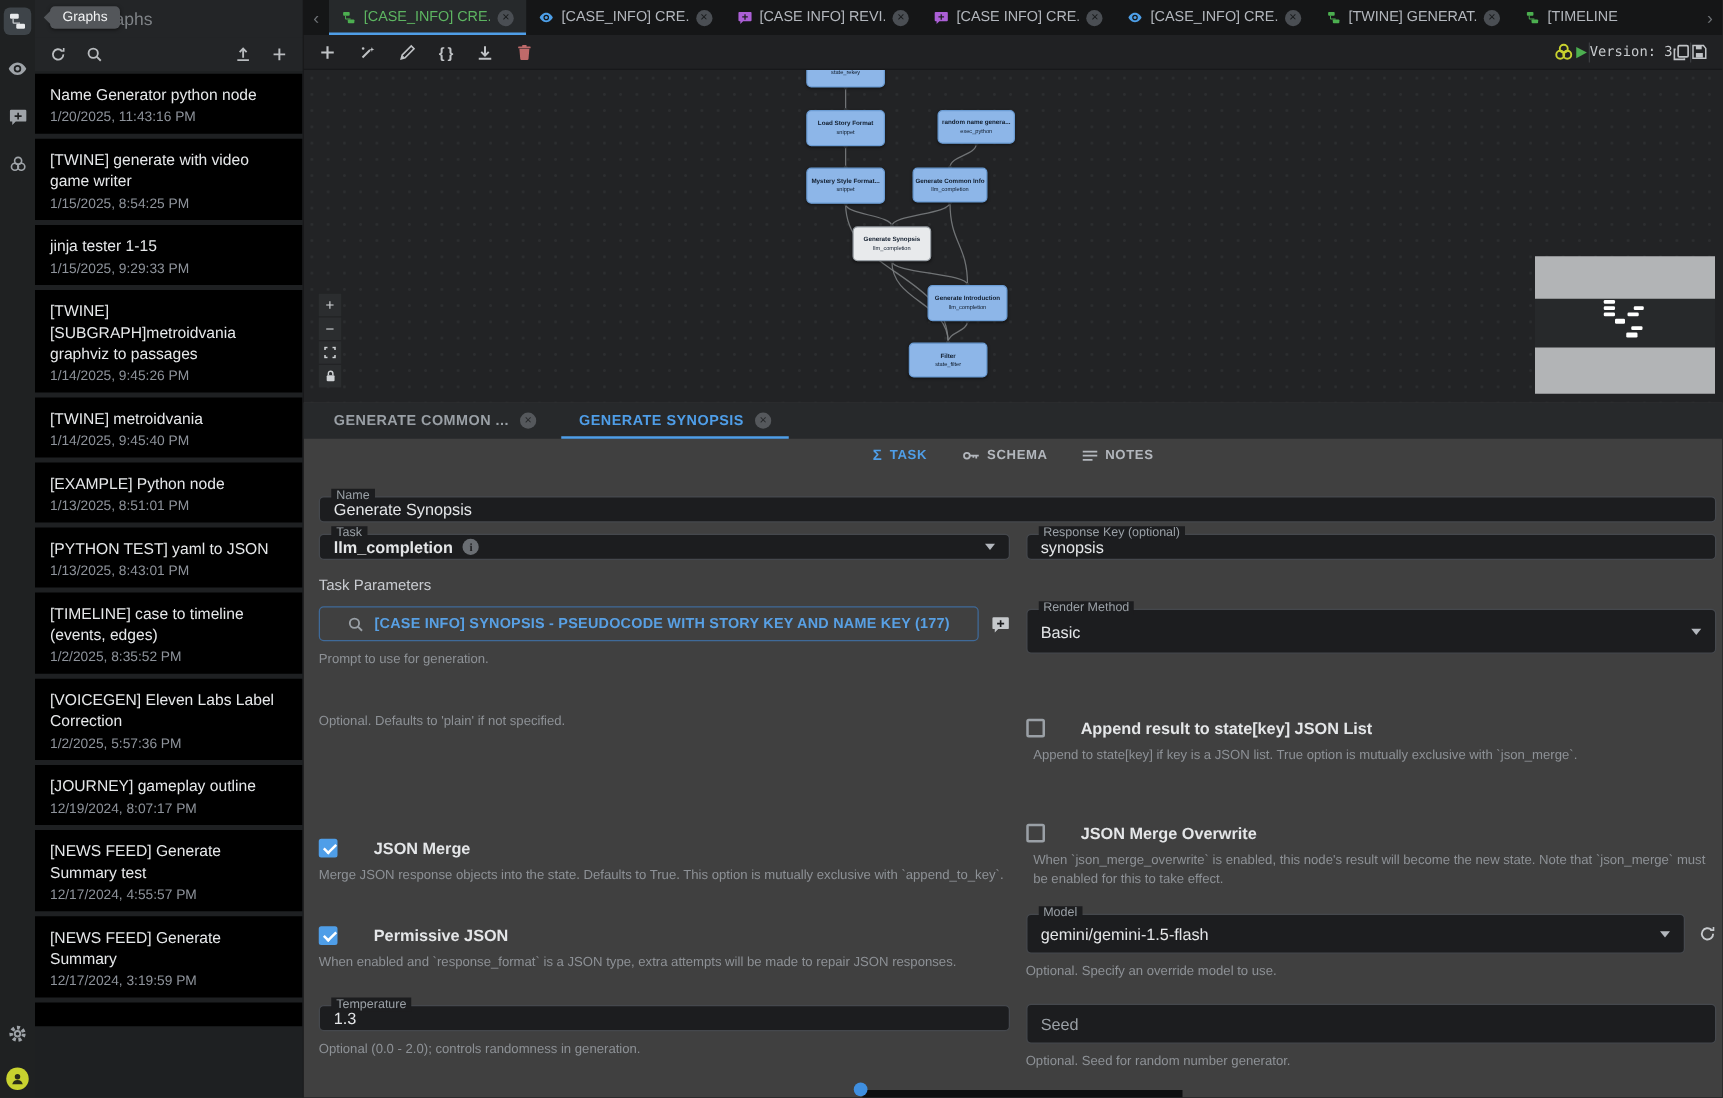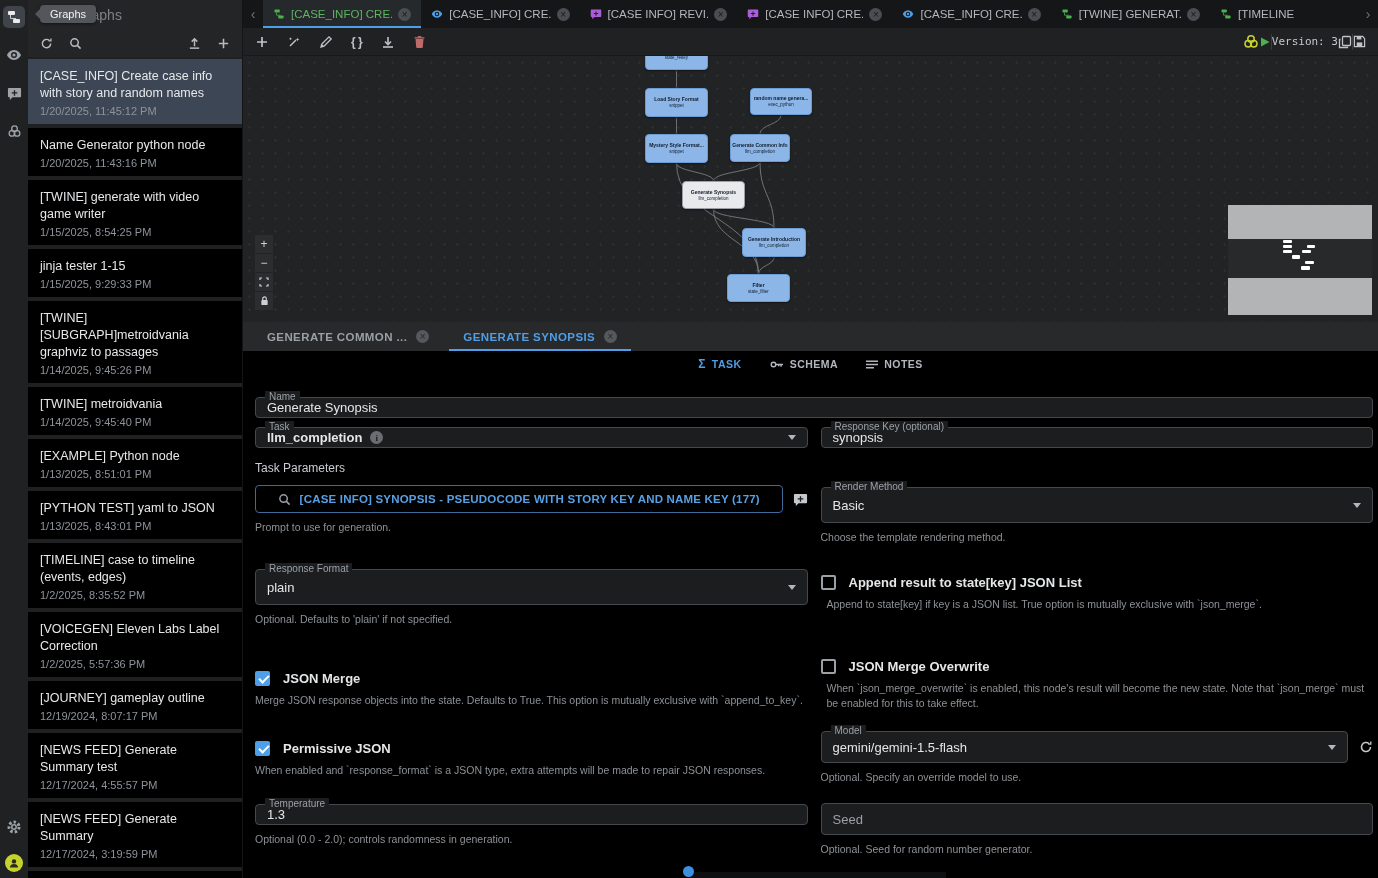--- a/index.html
+++ b/index.html
@@ -62,21 +62,21 @@
   .gnode.selected{background:#e8eaec;border-color:#9aa0a6}
   .gn-title{font-size:5px;font-weight:bold;line-height:7px}
   .gn-sub{font-size:4.5px;line-height:6px}
   .zoomctrl{position:absolute;left:12px;top:179px;display:flex;flex-direction:column;gap:1px}
   .zc-btn{width:18px;height:18px;background:#2b2d2f;color:#cfd2d5;display:flex;align-items:center;justify-content:center;font-size:12px;cursor:pointer}
   .minimap{position:absolute;right:6px;top:149px;width:144px;height:110px;background:#b2b4b6}
   .mm-band{position:absolute;left:0;right:0;top:34px;height:39px;background:#27292b}
   .mm-node{position:absolute;background:#ffffff;border-radius:1px}
 
   
-  .panel{flex:1;background:#000000;position:relative;display:flex;flex-direction:column;min-height:0}
+  .panel{flex:1;background:#404040;position:relative;display:flex;flex-direction:column;min-height:0}
   .node-tabs{height:29px;background:#27292b;display:flex;align-items:stretch;padding-left:10px;gap:6px;flex:0 0 29px}
   .ntab{display:flex;align-items:center;gap:9px;padding:0 14px;font-size:11.5px;letter-spacing:.4px;color:#9aa0a6;font-weight:bold;cursor:pointer}
   .ntab.active{color:#4f9ee8;box-shadow:inset 0 -2px 0 #4f9ee8}
   .ntab-close{width:13px;height:13px;border-radius:50%;background:#55585c;color:#26282a;font-size:10px;line-height:13px;text-align:center;font-weight:normal}
   .sub-tabs{height:26px;display:flex;align-items:center;justify-content:center;gap:28px;flex:0 0 26px}
   .stab{display:flex;align-items:center;gap:6px;font-size:10.5px;font-weight:bold;letter-spacing:.5px;color:#b3b7bd;cursor:pointer}
   .stab.active{color:#4f9ee8}
   .stab .sigma{font-size:12px}
 
   .form{flex:1;padding:8px 5px 0 12px;position:relative;overflow:hidden}
@@ -90,21 +90,21 @@
   .row-name{margin-top:12px}
   .row-2col{display:grid;grid-template-columns:1fr 1fr;column-gap:13px;margin-top:9px}
   .tp-label{margin-top:13px;font-size:12px;color:#c9ccd1}
   .mgrid{display:grid;grid-template-columns:1fr 1fr;column-gap:13px;margin-top:9px}
   .cell{min-height:10px}
   .r1{min-height:79px}.r2{min-height:88px}.r3{min-height:76px}.r4{min-height:69px}
   .prompt-row{display:flex;align-items:center}
   .prompt-btn{flex:1;height:28px;border:1px solid #3f6a99;border-radius:4px;display:flex;align-items:center;justify-content:center;gap:9px;color:#58a0e4;font-size:11.5px;font-weight:bold;background:transparent;cursor:pointer;letter-spacing:.2px;white-space:nowrap}
   .cmt-add{margin-left:10px;display:flex;color:#c6c9cc}
   .h36{height:36px}.h32{height:32px}
-  .chk-row{display:flex;align-items:center;gap:13px}
+  .chk-row{display:flex;align-items:center;gap:29px}
   .cb{width:15px;height:15px;border:2px solid #9aa0a6;border-radius:2px;flex:0 0 15px;position:relative;cursor:pointer}
   .cb.checked{background:#4f9ee8;border-color:#4f9ee8}
   .cb.checked::after{content:"";position:absolute;left:4px;top:0px;width:4px;height:8px;border:solid #fff;border-width:0 2px 2px 0;transform:rotate(45deg)}
   .cb-label{font-size:13px;font-weight:bold;color:#e4e6e8}
   .model-row{display:flex;align-items:center}
   .model-row .ofield{flex:1}
   .refresh-ic{margin-left:11px;display:flex;color:#c6c9cc;cursor:pointer}
   .resize-dot{position:absolute;left:440px;bottom:1px;width:11px;height:11px;border-radius:50%;background:#3f8fe0;cursor:ns-resize}
   .hscroll{position:absolute;left:447px;bottom:0;width:256px;height:6px;background:#0e0f10}
   svg{display:block}
@@ -185,24 +185,20 @@
           </svg>
       </span>
       <span class="tool-ic">
         <svg width="13" height="13" viewBox="0 0 14 14" fill="none" stroke="#b9bcbf" stroke-width="1.7">
             <path d="M7 2v10M2 7h10"></path>
           </svg>
       </span>
     </div>
     <div class="graph-list">
 
-        <div class="graph-item selected">
-          <div class="gi-title">[CASE_INFO] Create case info with story and random names</div>
-          <div class="gi-time">1/20/2025, 11:45:12 PM</div>
-        </div>
 
         <div class="graph-item">
           <div class="gi-title">Name Generator python node</div>
           <div class="gi-time">1/20/2025, 11:43:16 PM</div>
         </div>
 
         <div class="graph-item">
           <div class="gi-title">[TWINE] generate with video game writer</div>
           <div class="gi-time">1/15/2025, 8:54:25 PM</div>
         </div>
@@ -618,29 +614,23 @@
               </span>
             </div>
             <div class="helper">Prompt to use for generation.</div>
           </div>
           <div class="cell r1">
             <div class="ofield h36" style="margin-top:3px">
               <span class="flabel">Render Method</span>
               <span class="fvalue">Basic</span>
               <span class="caret"></span>
             </div>
-            <div class="helper">Choose the template rendering method.</div>
           </div>
 
           <div class="cell r2">
-            <div class="ofield h36" style="margin-top:6px">
-              <span class="flabel">Response Format</span>
-              <span class="fvalue">plain</span>
-              <span class="caret"></span>
-            </div>
             <div class="helper">Optional. Defaults to 'plain' if not specified.</div>
           </div>
           <div class="cell r2">
             <div class="chk-row" style="margin-top:12px">
               <span class="cb"></span>
               <span class="cb-label">Append result to state[key] JSON List</span>
             </div>
             <div class="helper" style="margin-left:6px">Append to state[key] if key is a JSON list. True option is mutually exclusive with `json_merge`.</div>
           </div>
 

